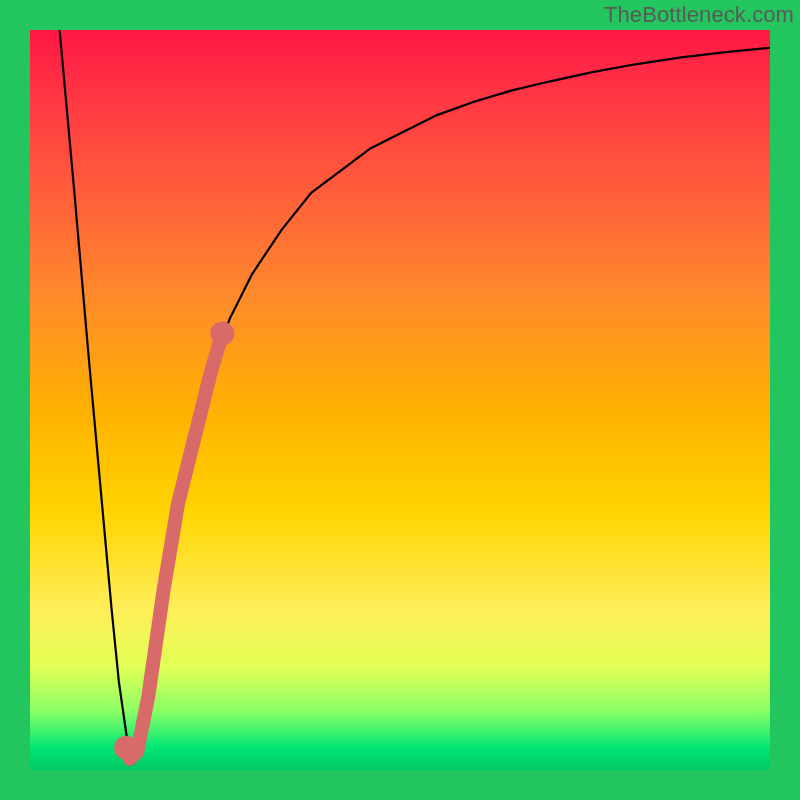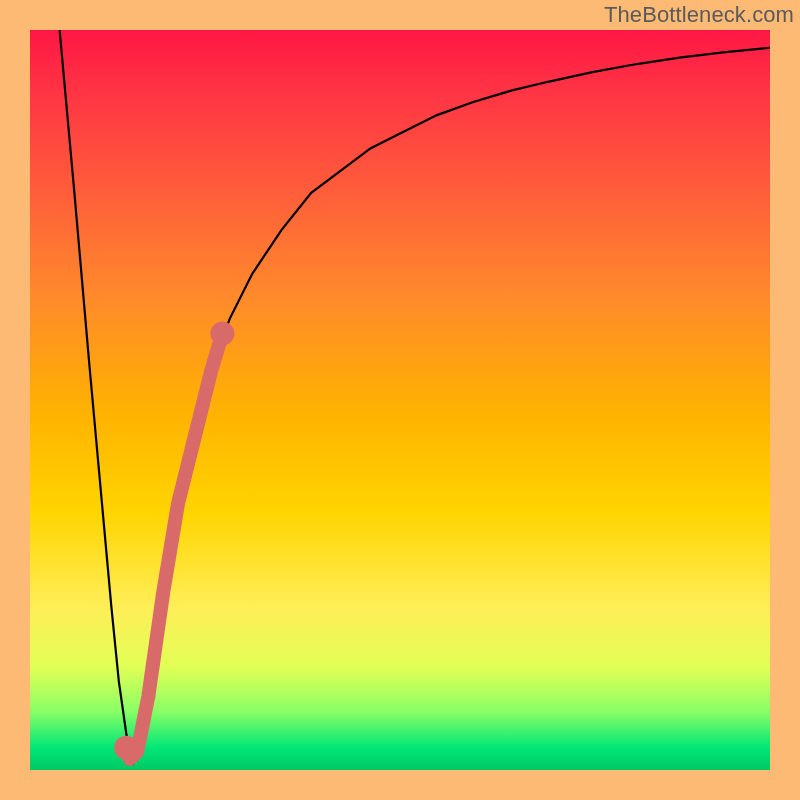--- a/index.html
+++ b/index.html
@@ -10,21 +10,21 @@
     overflow: hidden;
     background: #000;
     font-family: Arial, Helvetica, sans-serif;
   }
   .frame {
     position: absolute;
     top: 0;
     left: 0;
     width: 800px;
     height: 800px;
-    background: #fdba74;
+    background: #22c55e;
   }
   .plot {
     position: absolute;
     top: 30px;
     left: 30px;
     width: 740px;
     height: 740px;
     background: linear-gradient(
       to bottom,
       #ff1744 0%,

